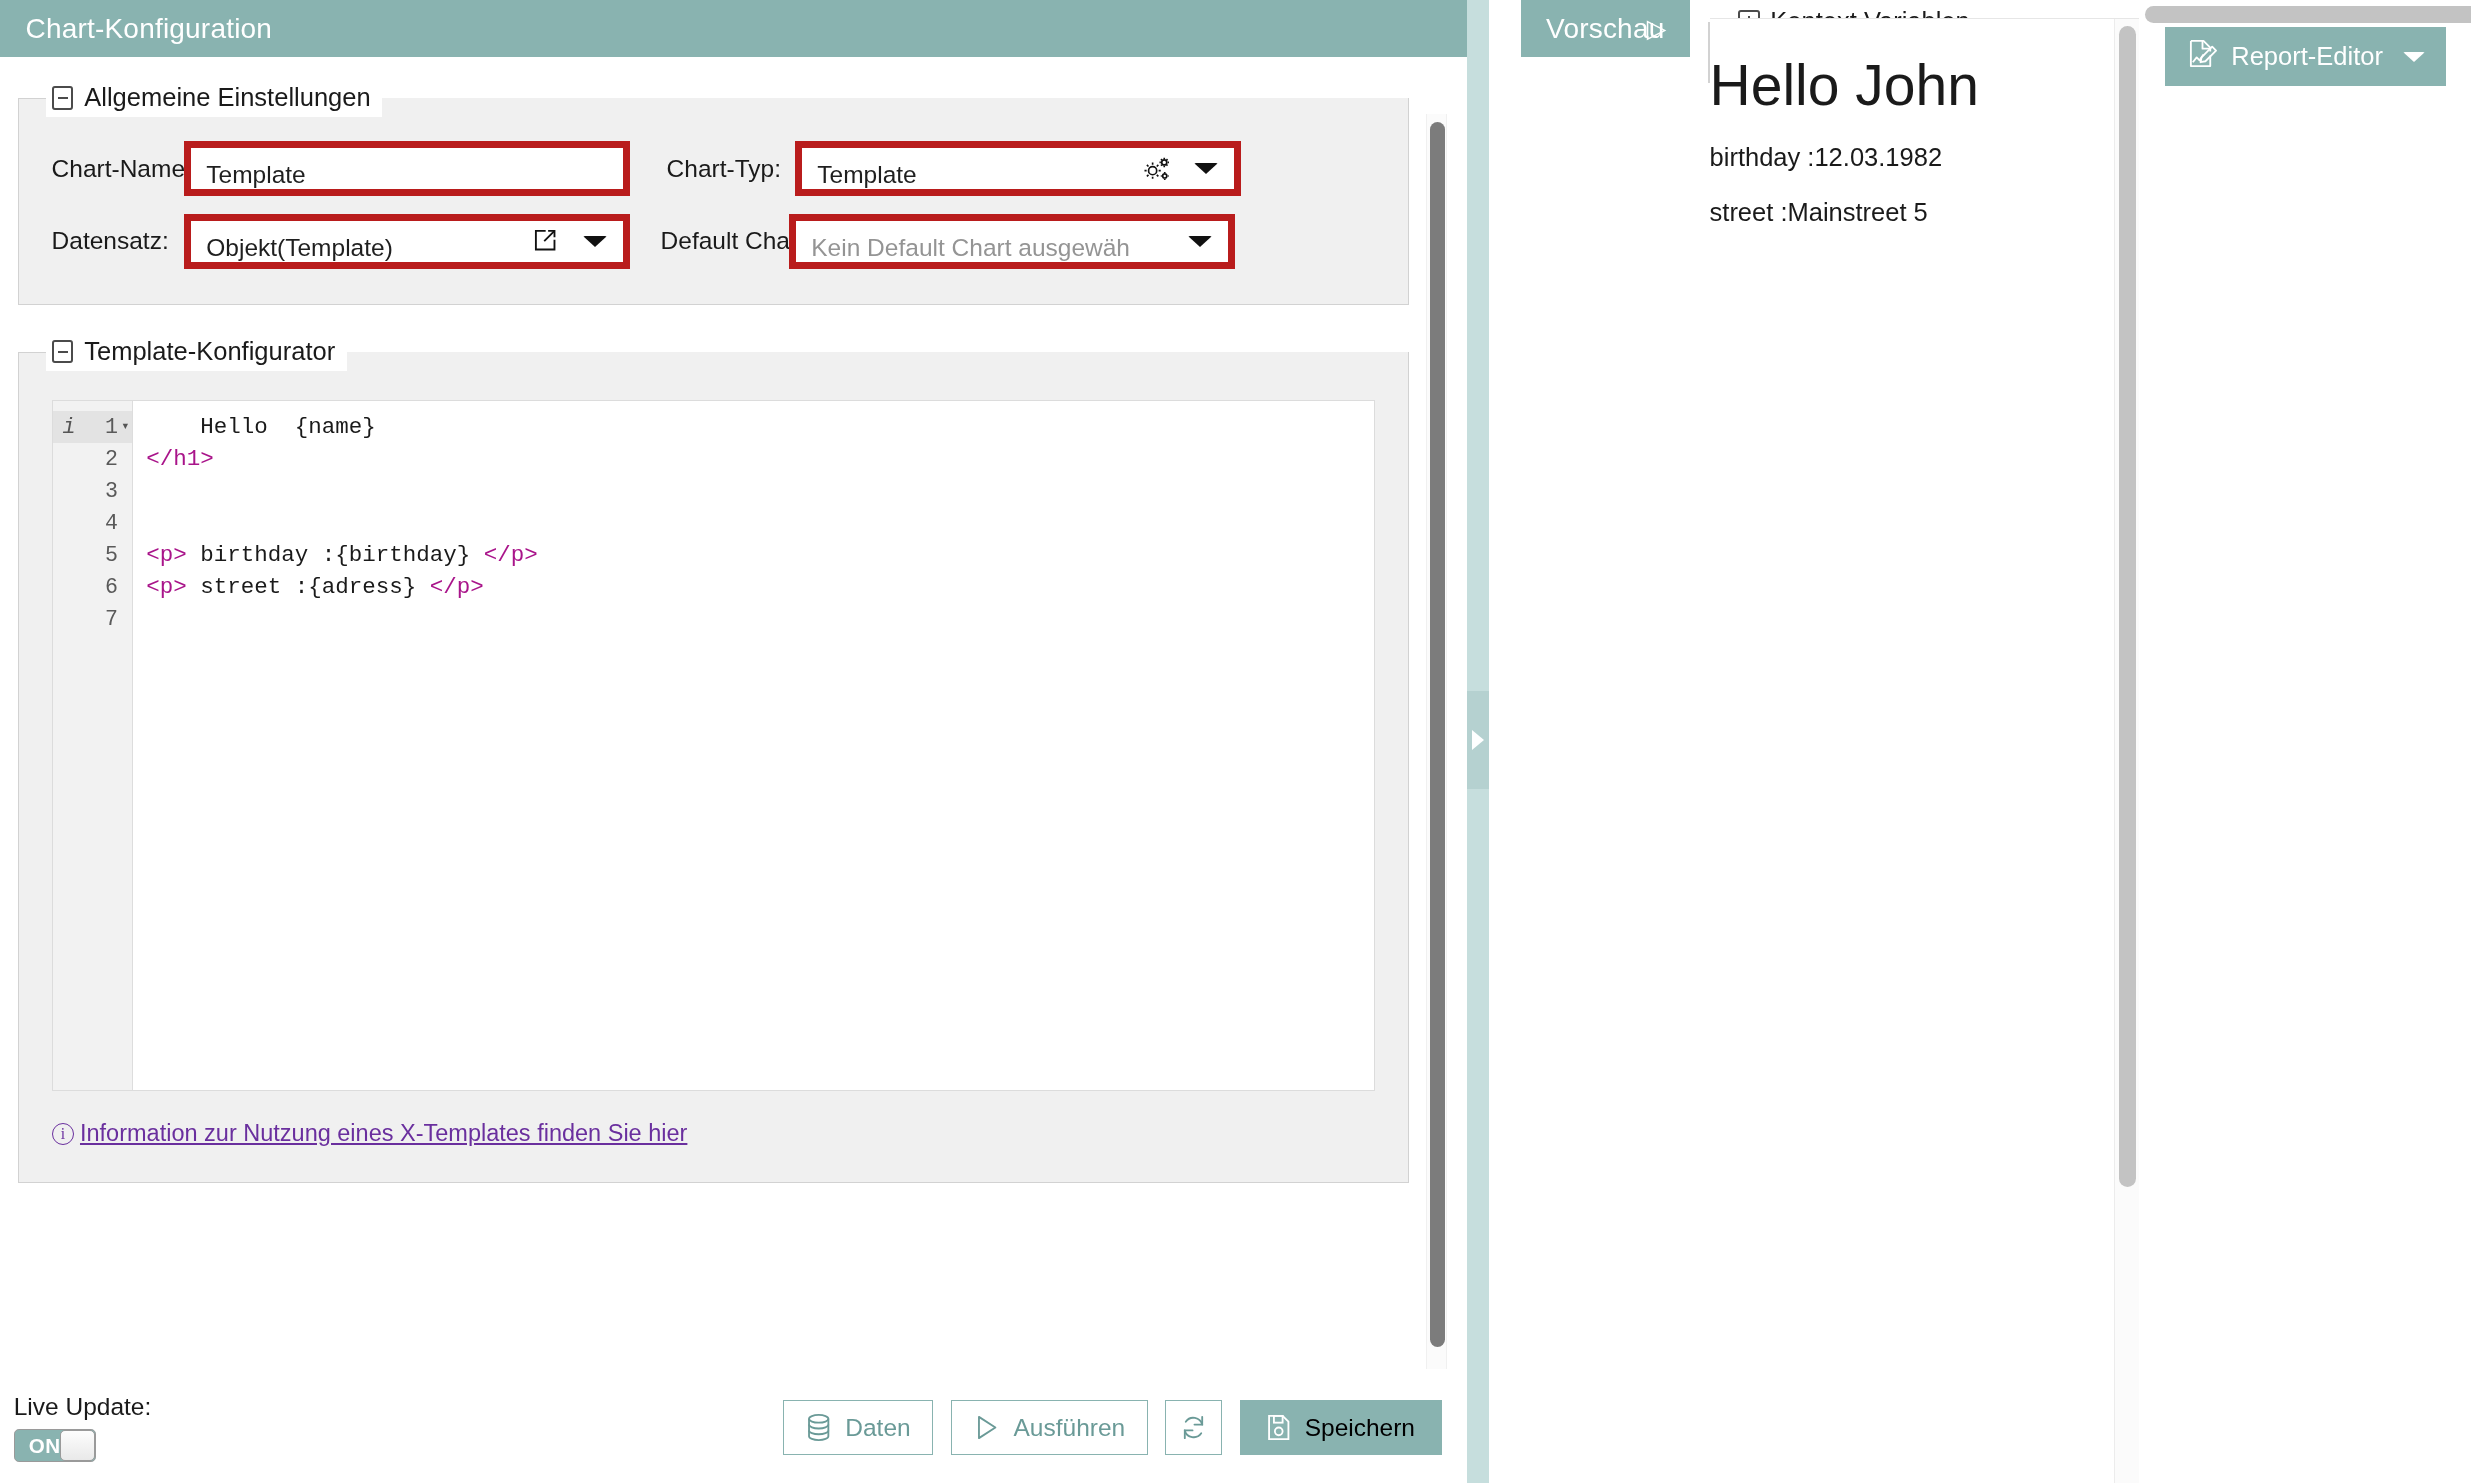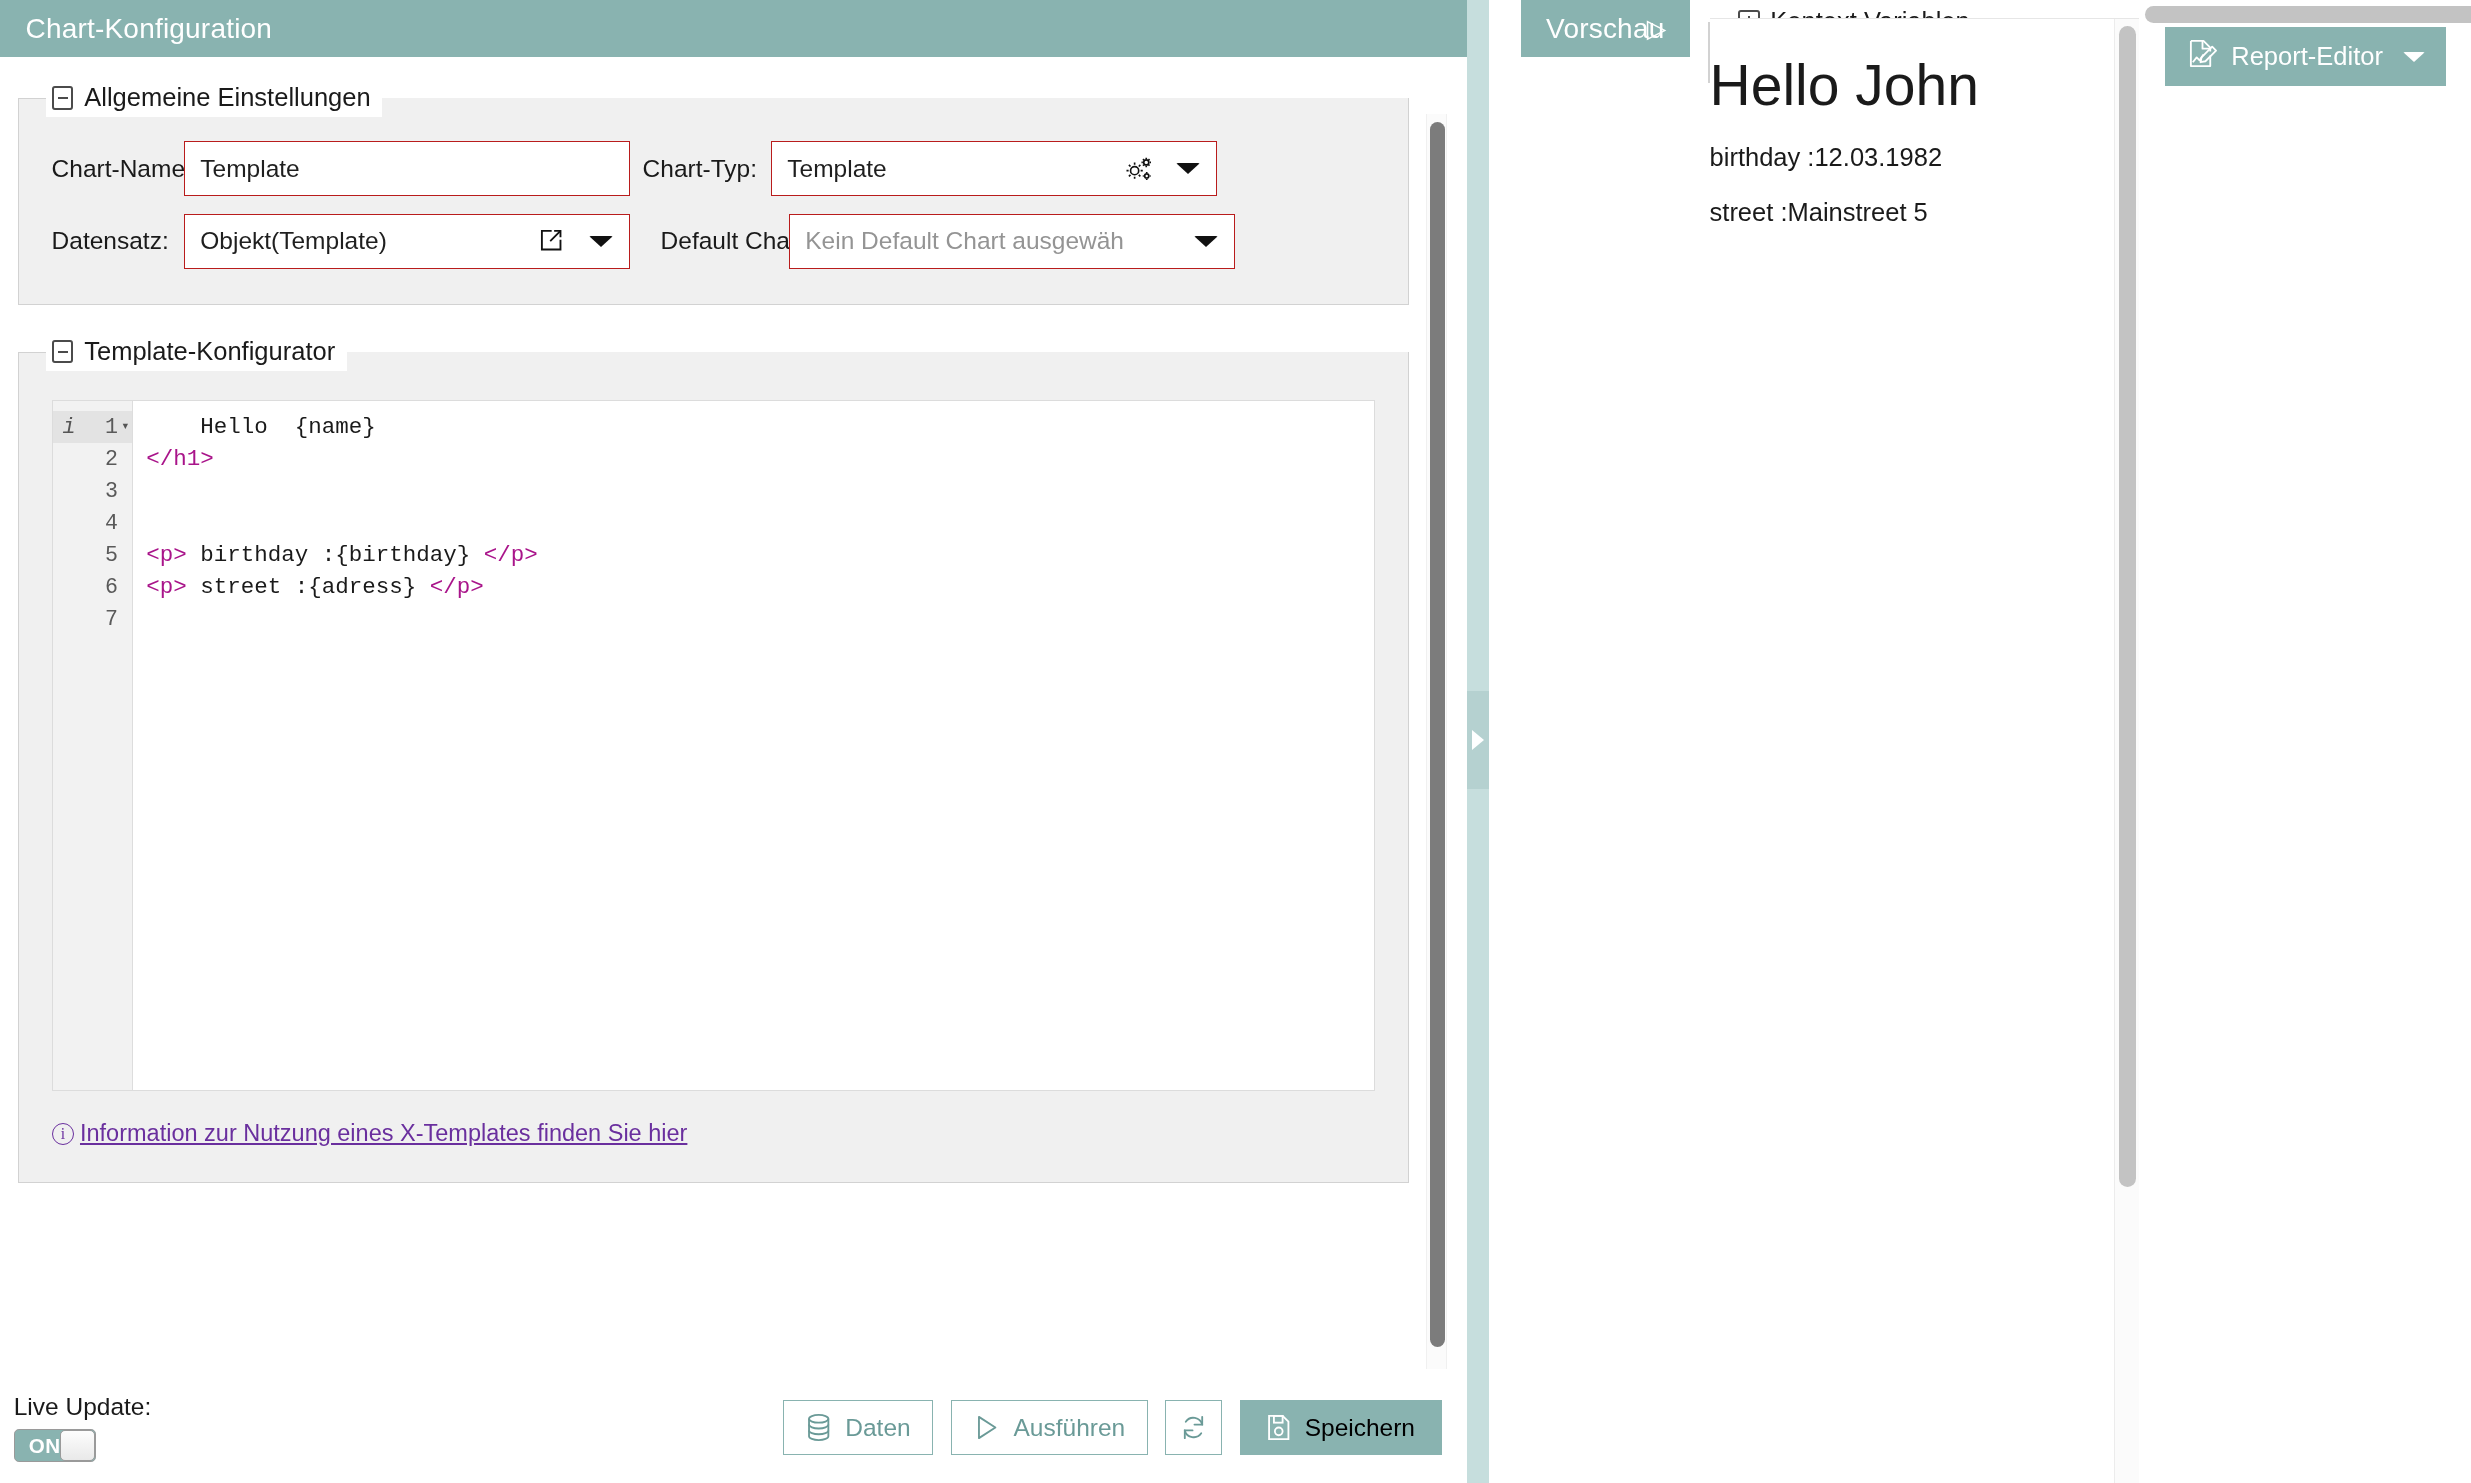--- a/index.html
+++ b/index.html
@@ -143,23 +143,23 @@
     white-space: nowrap;
   }
   .label-a { width: 132px; }
   .label-b { width: 128px; }
 
   .input-wrap {
     position: relative;
     width: 446px;
     height: 55px;
     background: #ffffff;
-    border: 1px solid #b91c1c;
-    display: flex;
-    align-items: center;
+    border: 7px solid #b91c1c;
+    display: flex;
+    align-items: flex-end;
   }
   .input-wrap .inp-text {
     font-size: 24.5px;
     color: #1f1f1f;
     padding-left: 15.7px;
     flex: 1;
     white-space: nowrap;
     overflow: hidden;
   }
   .input-wrap .inp-text.placeholder { color: #949494; }
@@ -528,21 +528,21 @@
             <span class="legend-text">Allgemeine Einstellungen</span>
           </div>
 
           <div class="group-body">
 
             <div class="form-row">
               <span class="field-label label-a">Chart-Name:</span>
               <div class="input-wrap">
                 <span class="inp-text">Template</span>
               </div>
-              <span class="field-label label-b" style="margin-left:13px;">Chart-Typ:</span>
+              <span class="field-label label-b" style="margin-left:37px;">Chart-Typ:</span>
               <div class="input-wrap">
                 <span class="inp-text">Template</span>
                 <span class="icon-btn">
                   <svg width="31" height="27.4" viewBox="0 0 32 28" fill="none" stroke="#111" stroke-width="1.7">
                     <circle cx="12" cy="16" r="4.2"></circle>
                     <path d="M12 7.6v2.2M12 22.2v2.2M3.6 16h2.2M18.2 16h2.2M6.1 10.1l1.6 1.6M16.3 20.3l1.6 1.6M6.1 21.9l1.6-1.6M16.3 11.7l1.6-1.6"></path>
                     <circle cx="24" cy="7.5" r="2.6"></circle>
                     <path d="M24 2.6v1.4M24 11v1.4M19.1 7.5h1.4M27.5 7.5h1.4M20.6 4.1l1 1M26.4 9.9l1 1M20.6 10.9l1-1M26.4 5.1l1-1"></path>
                     <circle cx="24.5" cy="21.5" r="2.1"></circle>
                     <path d="M24.5 17.4v1.1M24.5 24.5v1.1M20.4 21.5h1.1M27.5 21.5h1.1"></path>

